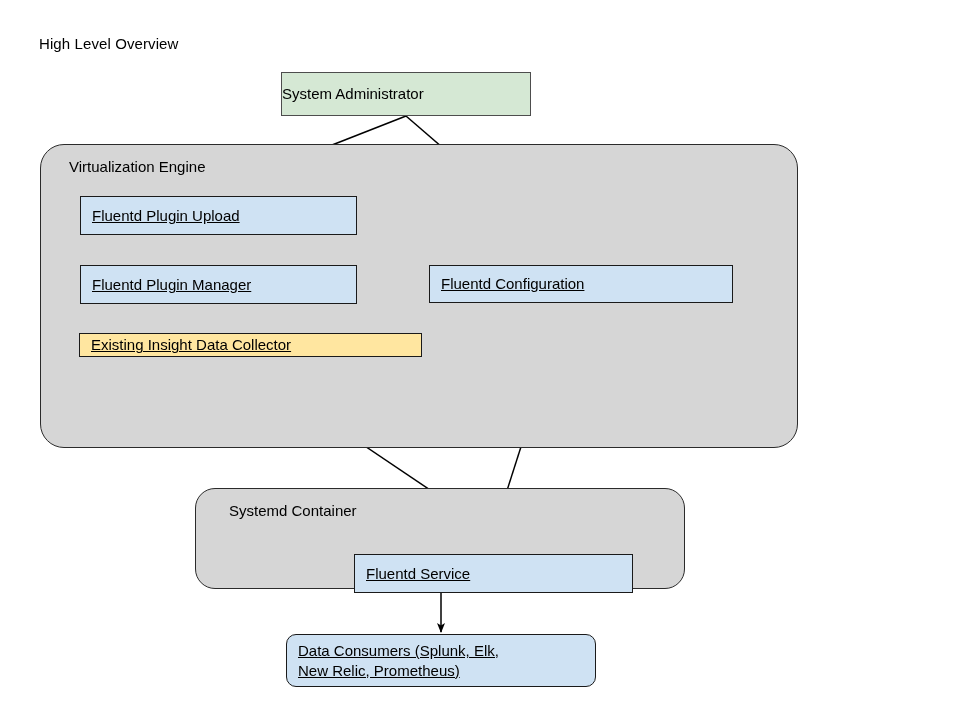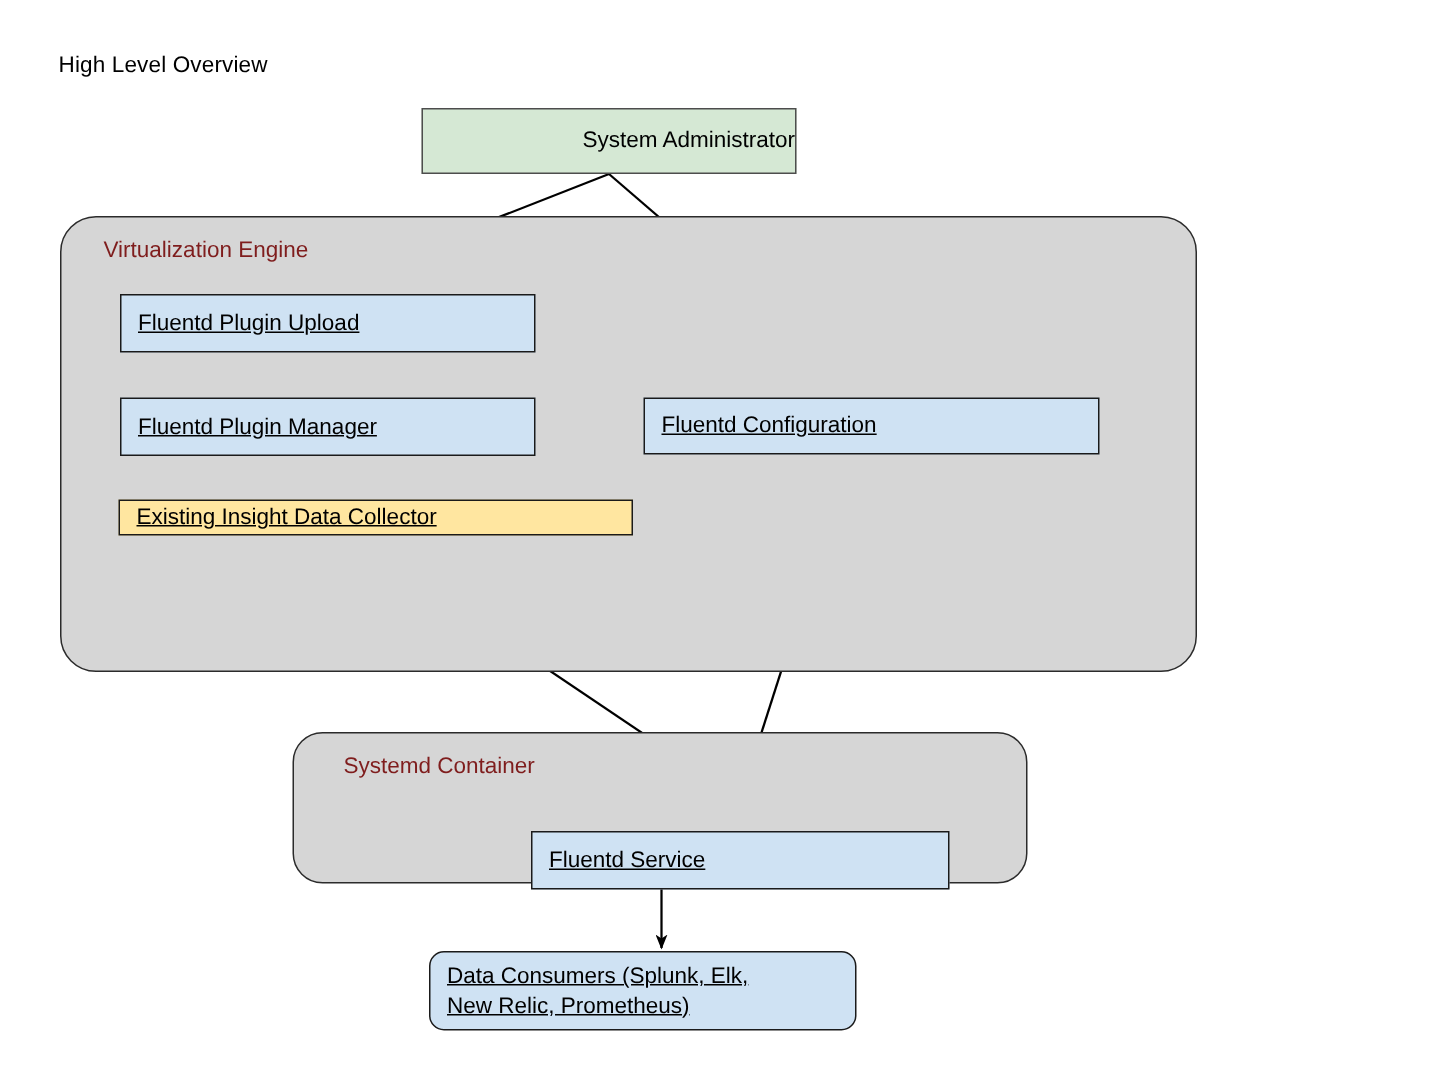--- a/index.html
+++ b/index.html
@@ -54,41 +54,41 @@
   .group {
     position: absolute;
     box-sizing: border-box;
     background: #d6d6d6;
     border: 1.4px solid #2b2b2b;
     border-radius: 24px;
   }
   .group > .group-label {
     position: absolute;
     font-size: 15px;
-    color: #7f1d1d;
+    color: #000000;
     white-space: nowrap;
   }
 
   
   .box-blue {
     background: #cfe2f3;
     border: 1.6px solid #1a1a1a;
   }
   .box-green {
     background: #d5e8d4;
     border: 1.5px solid #4d4d4d;
   }
   .box-yellow {
     background: #ffe6a0;
     border: 1.6px solid #1a1a1a;
   }
   .rounded-10 { border-radius: 10px; }
 
   .pad-left { padding-left: 11px; text-decoration: underline; }
-  .center   { justify-content: flex-end; }
+  .center   { justify-content: flex-start; }
 
   .fs15 { font-size: 15px; }
 </style>
 </head>
 <body>
 
 <div id="canvas">
 
   <div id="diagram-title">High Level Overview</div>
 
@@ -139,18 +139,18 @@
   </div>
 
   <div class="node box-yellow pad-left fs15" style="left:79px; top:329px; width:343px; height:24px;">
     <span class="label">Existing Insight Data Collector</span>
   </div>
 
   <div class="node box-blue pad-left fs15" style="left:354px; top:526px; width:279px; height:39px;margin-top:24px;">
     <span class="label">Fluentd Service</span>
   </div>
 
-  <div class="node box-blue rounded-10 pad-left fs15" style="left:286px; top:630px; width:285px; height:53px;">
+  <div class="node box-blue rounded-10 pad-left fs15" style="left:286px; top:630px; width:310px; height:53px;">
     <span class="label">Data Consumers (Splunk, Elk,
 New Relic, Prometheus)</span>
   </div>
 
 </div>
 
 </body></html>

